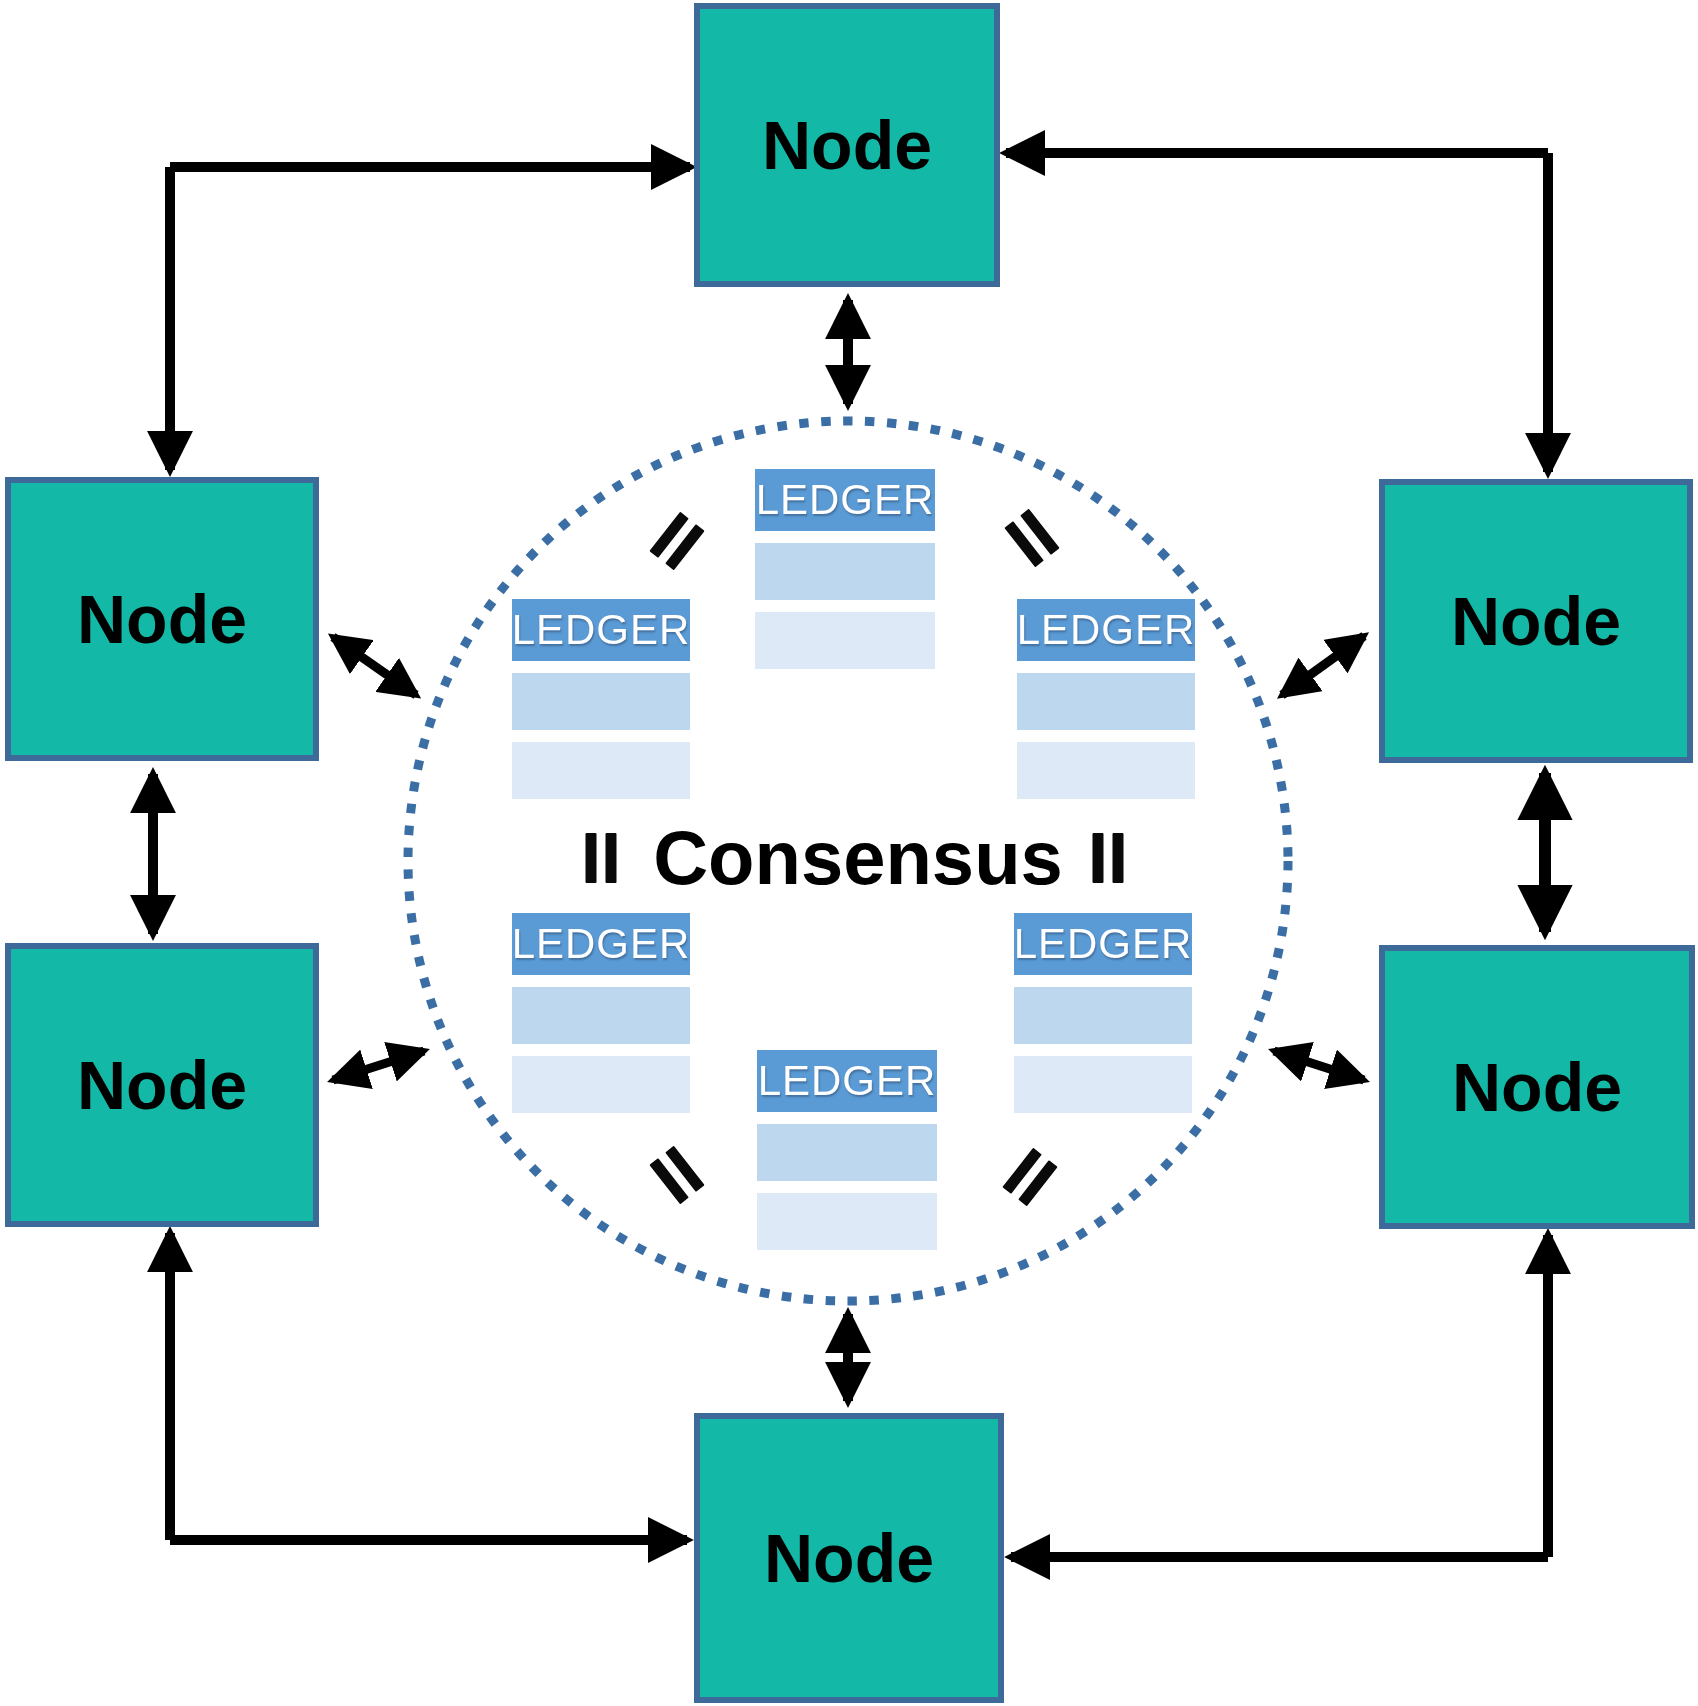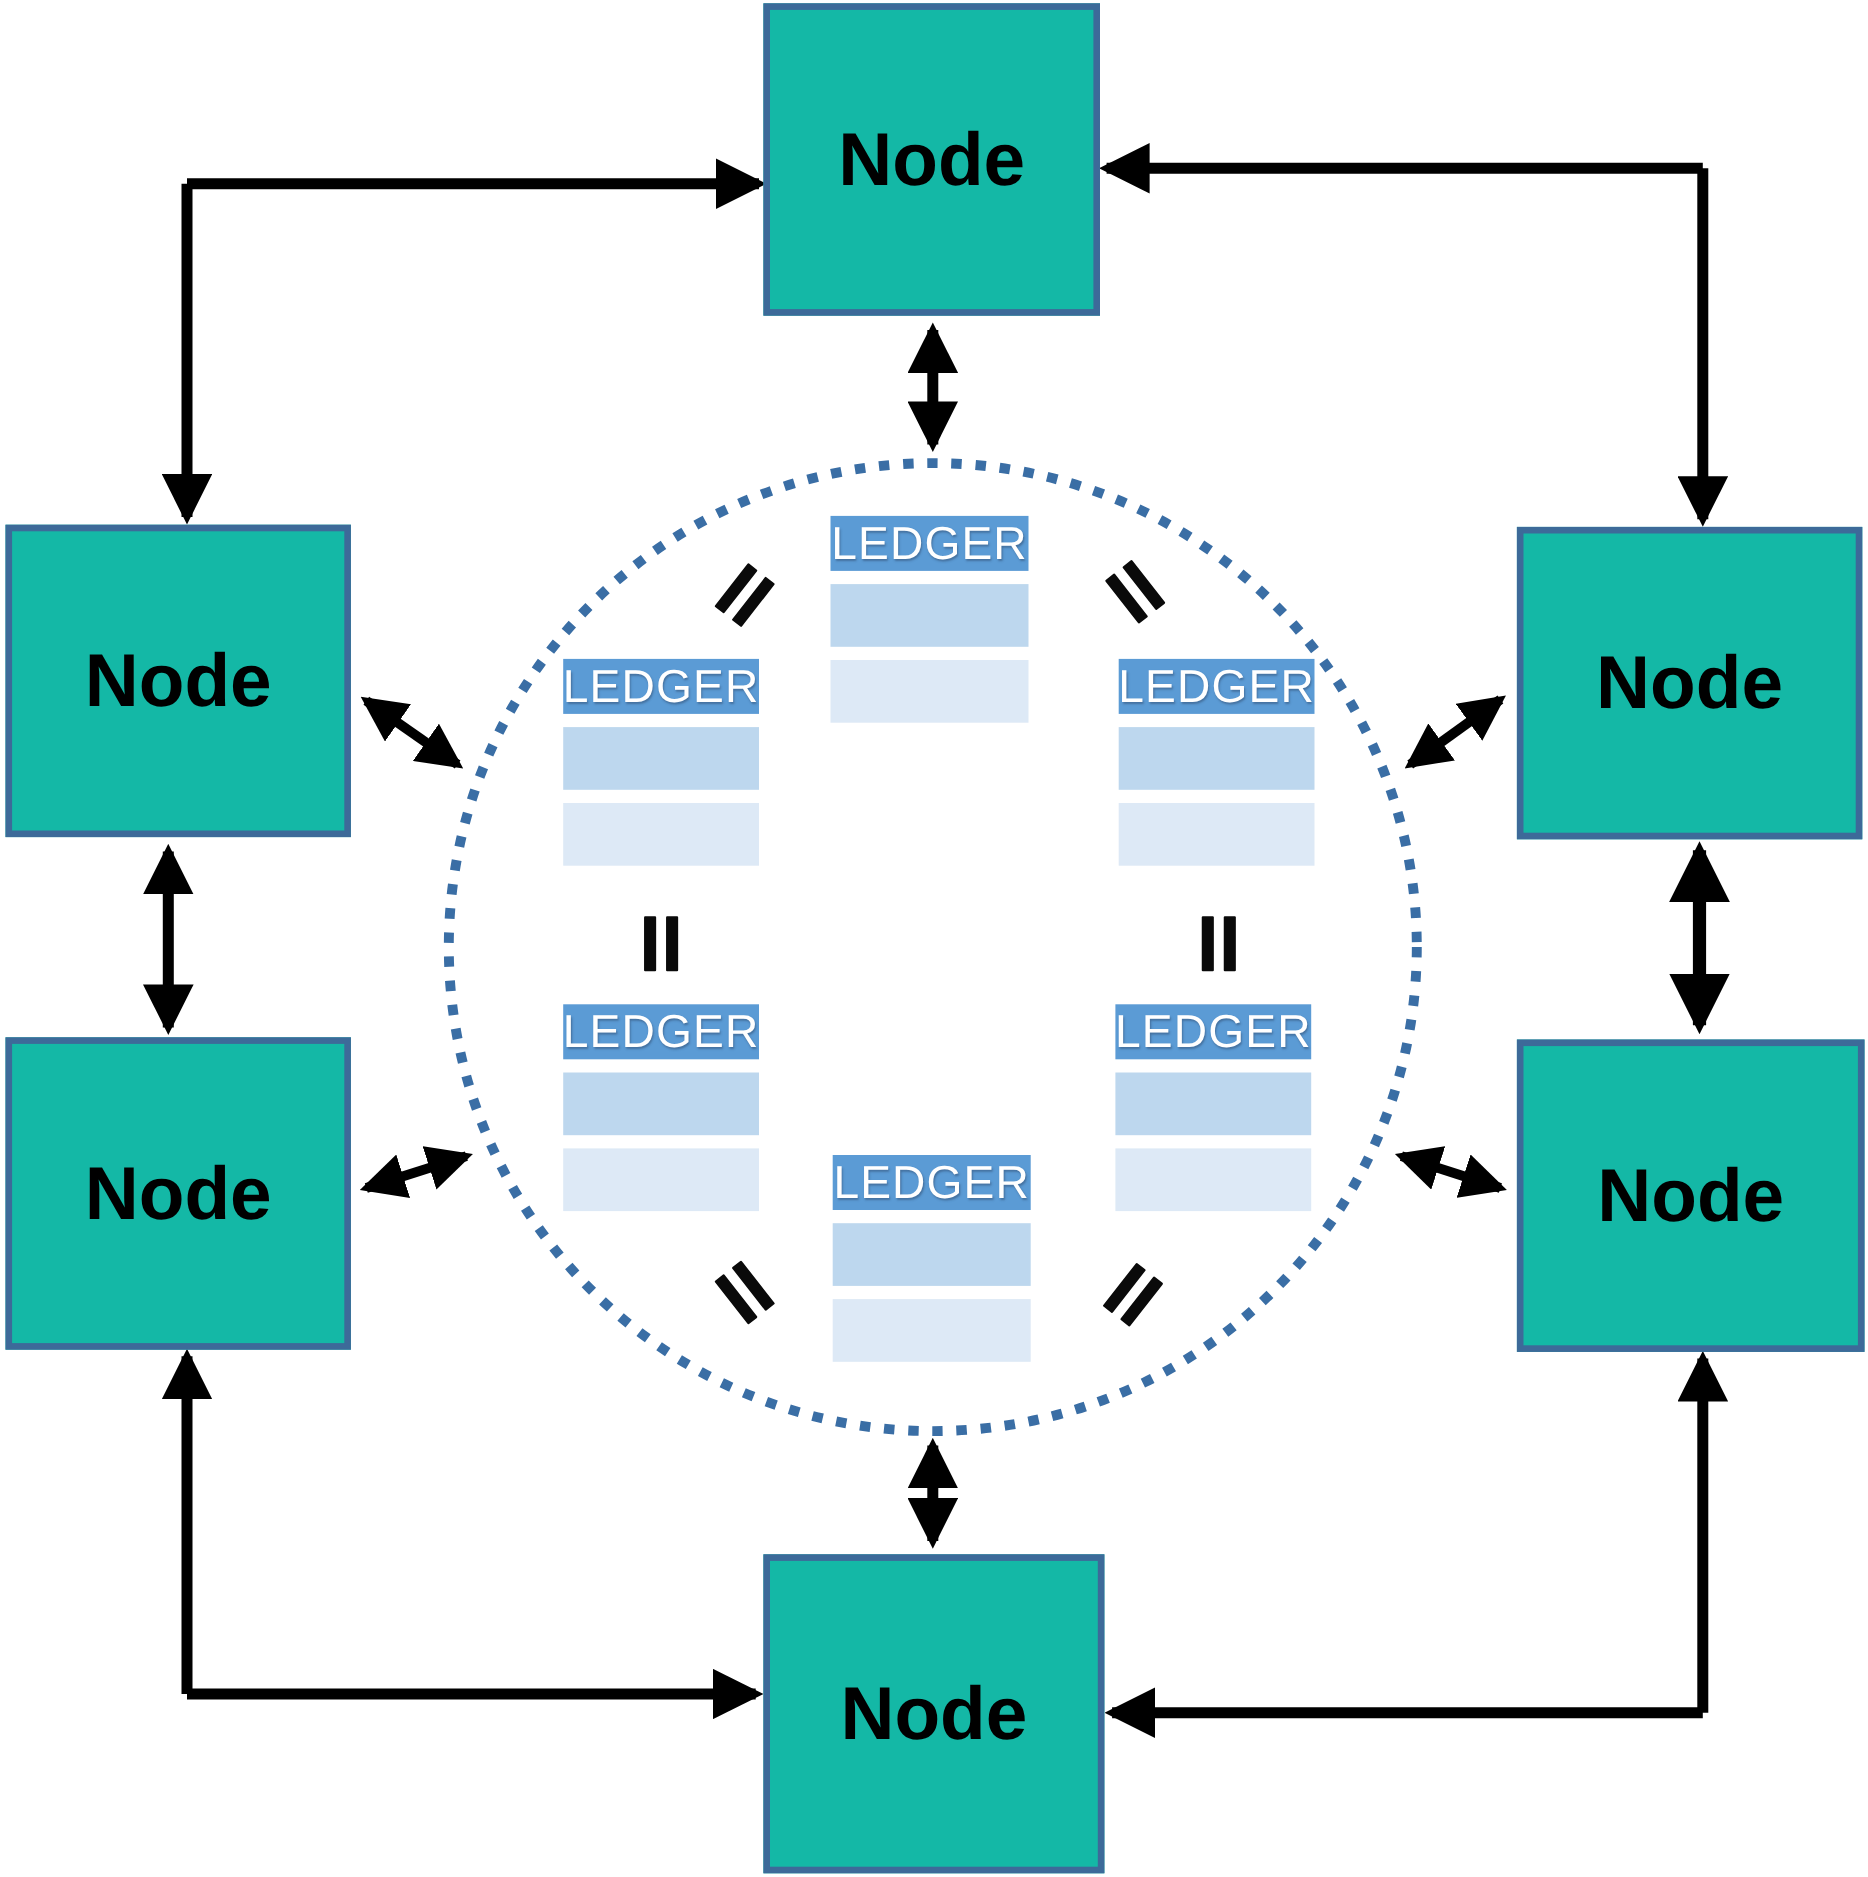--- a/index.html
+++ b/index.html
@@ -23,21 +23,21 @@
   .node-top{left:694px;top:3px;width:306px;height:284px;}
   .node-left-upper{left:5px;top:477px;width:314px;height:284px;}
   .node-left-lower{left:5px;top:943px;width:314px;height:284px;}
   .node-right-upper{left:1379px;top:479px;width:314px;height:284px;}
   .node-right-lower{left:1379px;top:945px;width:316px;height:284px;}
   .node-bottom{left:694px;top:1413px;width:310px;height:290px;}
 
   
   .ledger{position:absolute;width:178px;z-index:2;}
   .ledger-header{
-    height:50px;background:#5b9bd5;color:#fff;
+    height:62px;background:#5b9bd5;color:#fff;
     display:flex;align-items:center;justify-content:center;
     font-size:42px;letter-spacing:1px;
     text-shadow:1px 2px 2px rgba(40,60,90,0.45);
   }
   .ledger-row{height:57px;margin-top:12px;}
   .row-a{background:#bdd7ee;}
   .row-b{background:#dde9f6;}
   .ledger-top{left:755px;top:469px;width:180px;}
   .ledger-left-upper{left:512px;top:599px;}
   .ledger-right-upper{left:1017px;top:599px;}
@@ -144,20 +144,21 @@
     <div class="ledger-row row-a"></div>
     <div class="ledger-row row-b"></div>
   </div>
 
   <div class="ledger ledger-bottom">
     <div class="ledger-header">LEDGER</div>
     <div class="ledger-row row-a"></div>
     <div class="ledger-row row-b"></div>
   </div>
 
+  <div class="consensus">Consensus</div>
 
   <div class="eq eq-tl">
     <div class="eq-bar"></div>
     <div class="eq-bar"></div>
   </div>
   <div class="eq eq-tr">
     <div class="eq-bar"></div>
     <div class="eq-bar"></div>
   </div>
   <div class="eq eq-ml">

